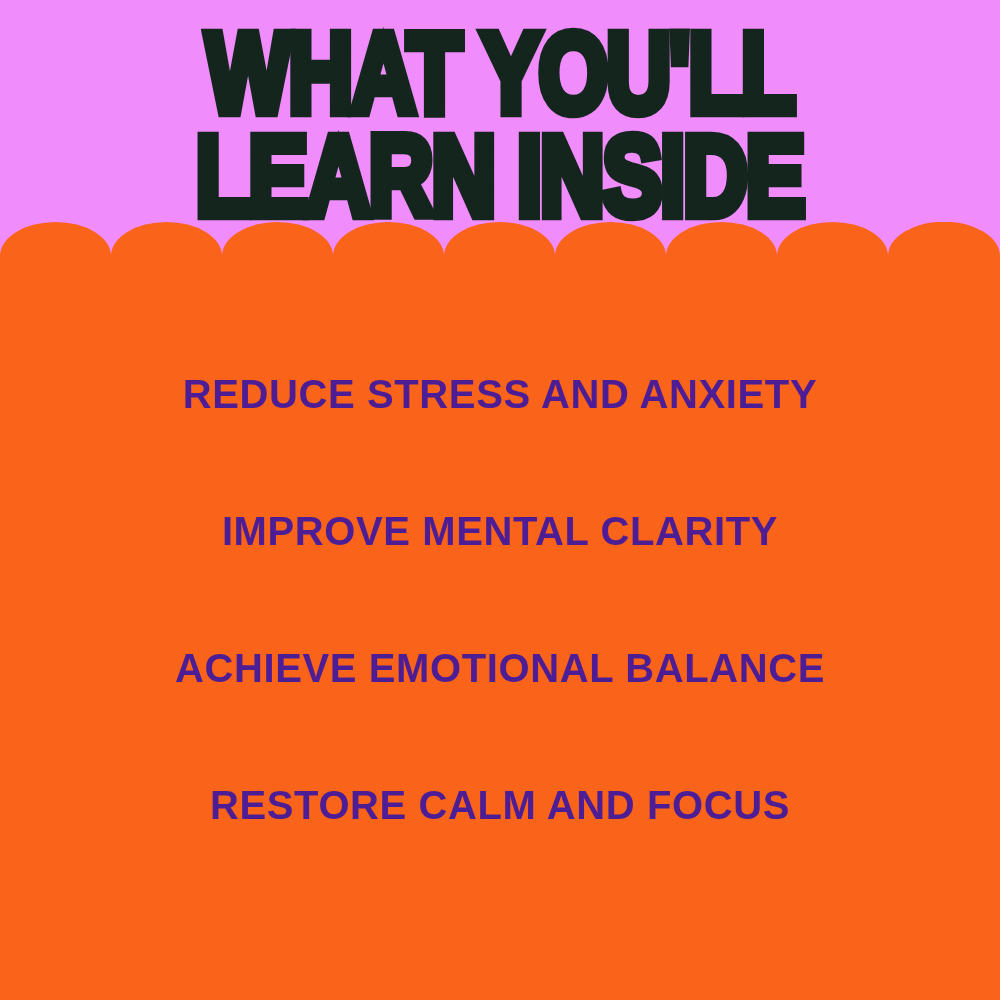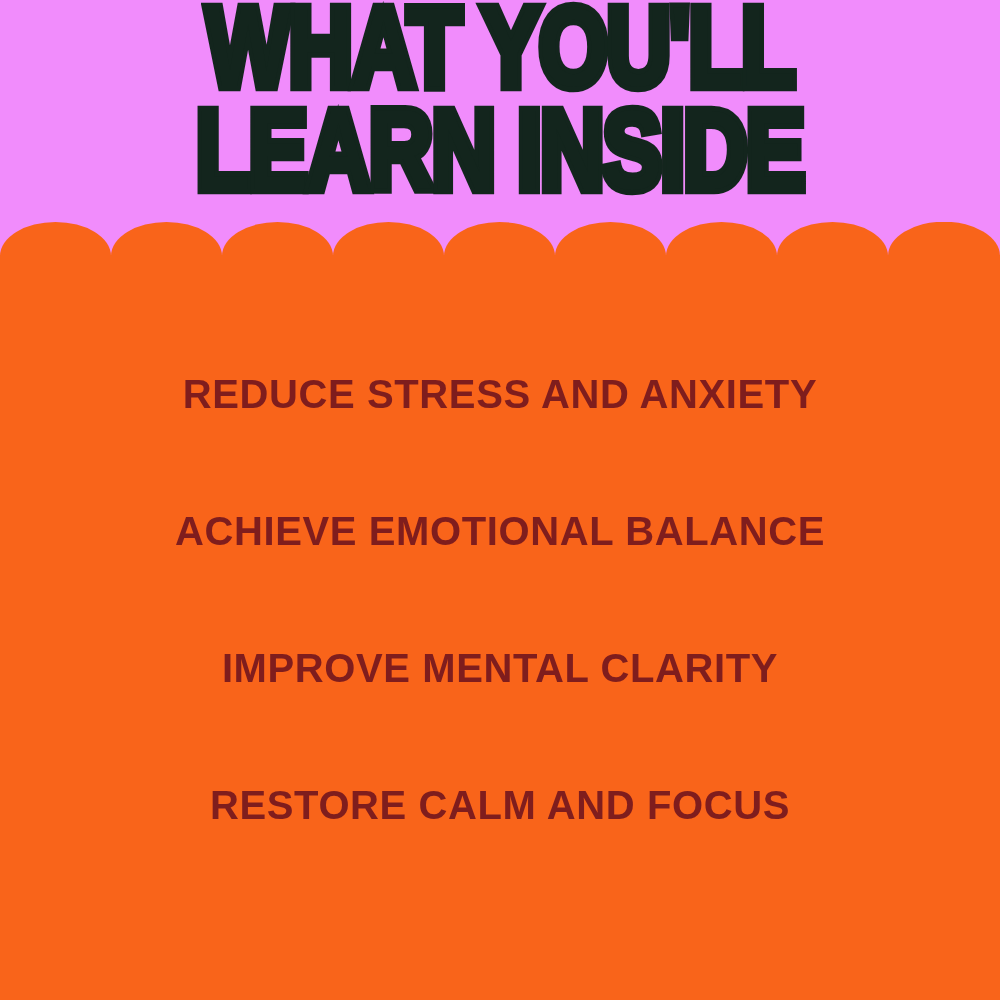--- a/index.html
+++ b/index.html
@@ -26,20 +26,21 @@
   #header {
     position: absolute;
     left: 0;
     top: 0;
     width: 1000px;
     height: 228px;
     display: flex;
     flex-direction: column;
     align-items: center;
     justify-content: flex-start;
+    padding-top: 26px;
     box-sizing: border-box;
     z-index: 3;
   }
 
   .head-line {
     color: #13251D;
     font-family: "Liberation Sans", sans-serif;
     font-weight: 700;
     font-size: 96px;
     line-height: 0.84;
@@ -88,21 +89,21 @@
     flex-direction: column;
     justify-content: flex-start;
     align-items: center;
     padding-top: 26px;
     box-sizing: border-box;
   }
 
   .benefit {
     width: 100%;
     text-align: center;
-    color: #7f1d1d;
+    color: #4c1d95;
     font-family: "Liberation Sans", sans-serif;
     font-weight: 700;
     font-size: 40px;
     letter-spacing: 0.6px;
     text-transform: uppercase;
     white-space: nowrap;
     height: 137px;
     line-height: 137px;
   }
 </style>
@@ -129,18 +130,18 @@
         <path d="M777,60 L777,34 A55.5,34 0 0 1 888,34 L888,60 Z"></path>
         <path d="M888,60 L888,34 A55.5,34 0 0 1 1000,34 L1000,60 Z"></path>
       </g>
     </svg>
   </div>
 
   <div id="orange-body"></div>
 
   <div id="benefits">
     <div class="benefit">REDUCE STRESS AND ANXIETY</div>
+    <div class="benefit">IMPROVE MENTAL CLARITY</div>
     <div class="benefit">ACHIEVE EMOTIONAL BALANCE</div>
-    <div class="benefit">IMPROVE MENTAL CLARITY</div>
     <div class="benefit">RESTORE CALM AND FOCUS</div>
   </div>
 
 </div>
 
 </body></html>

